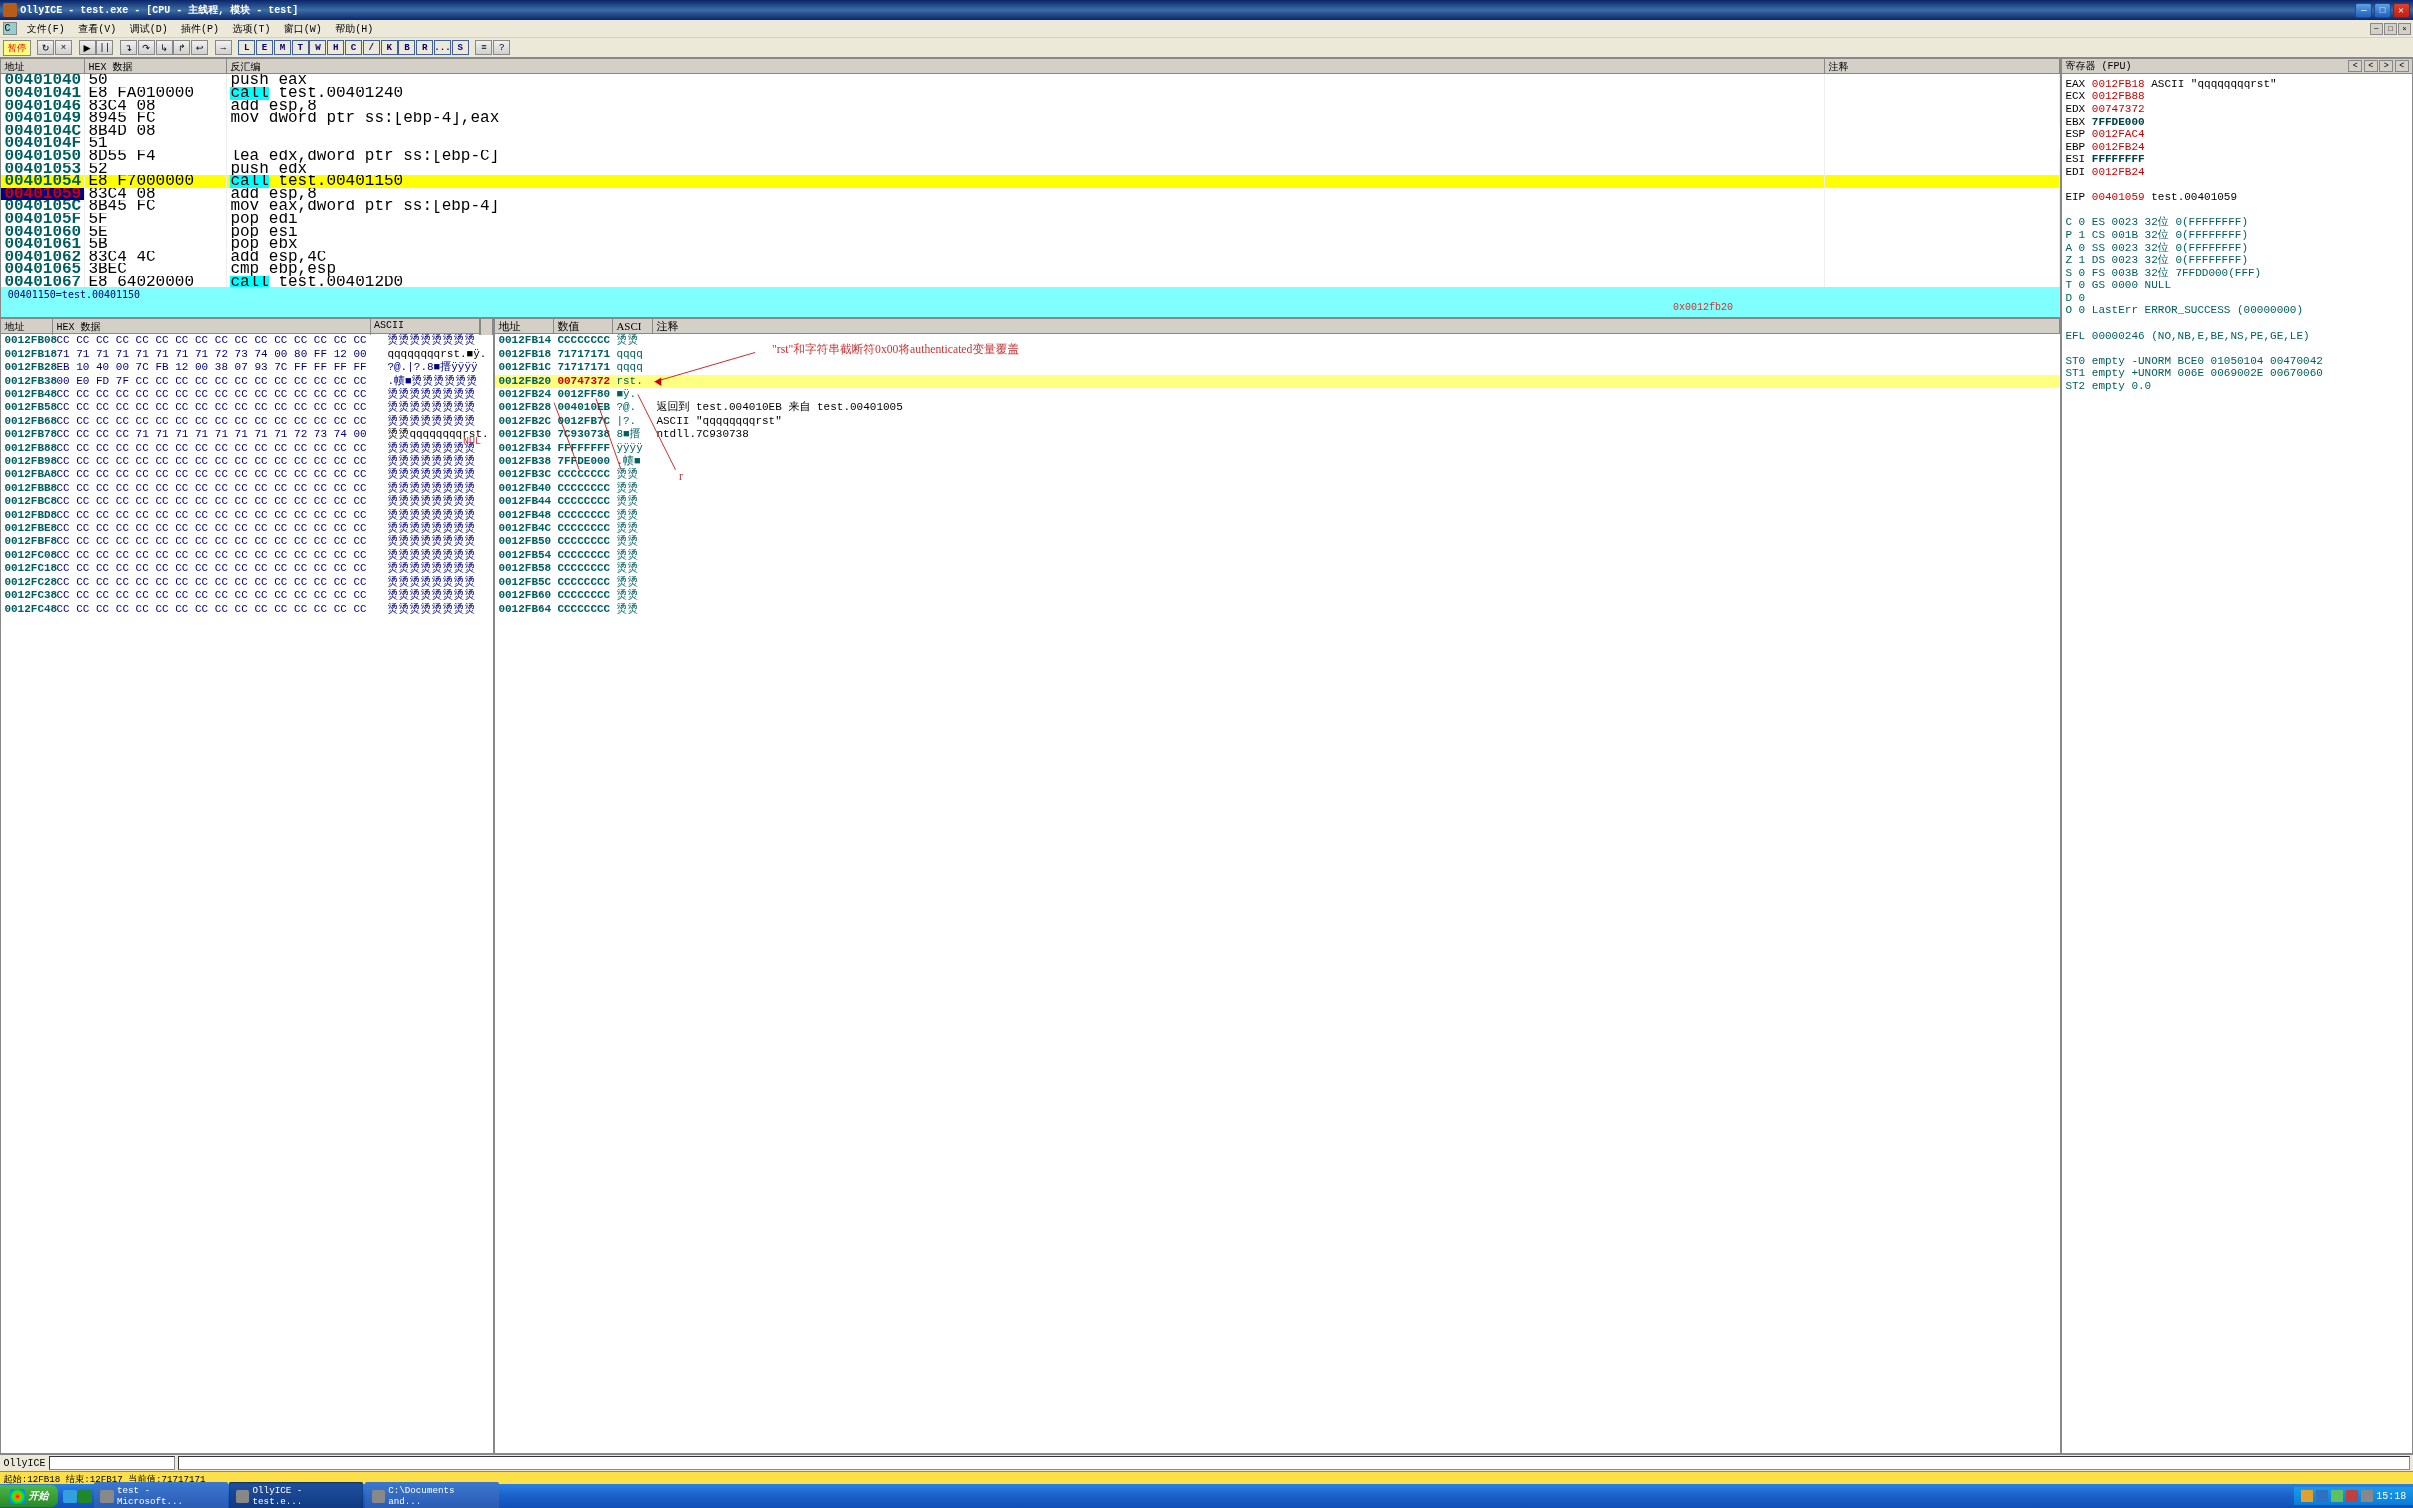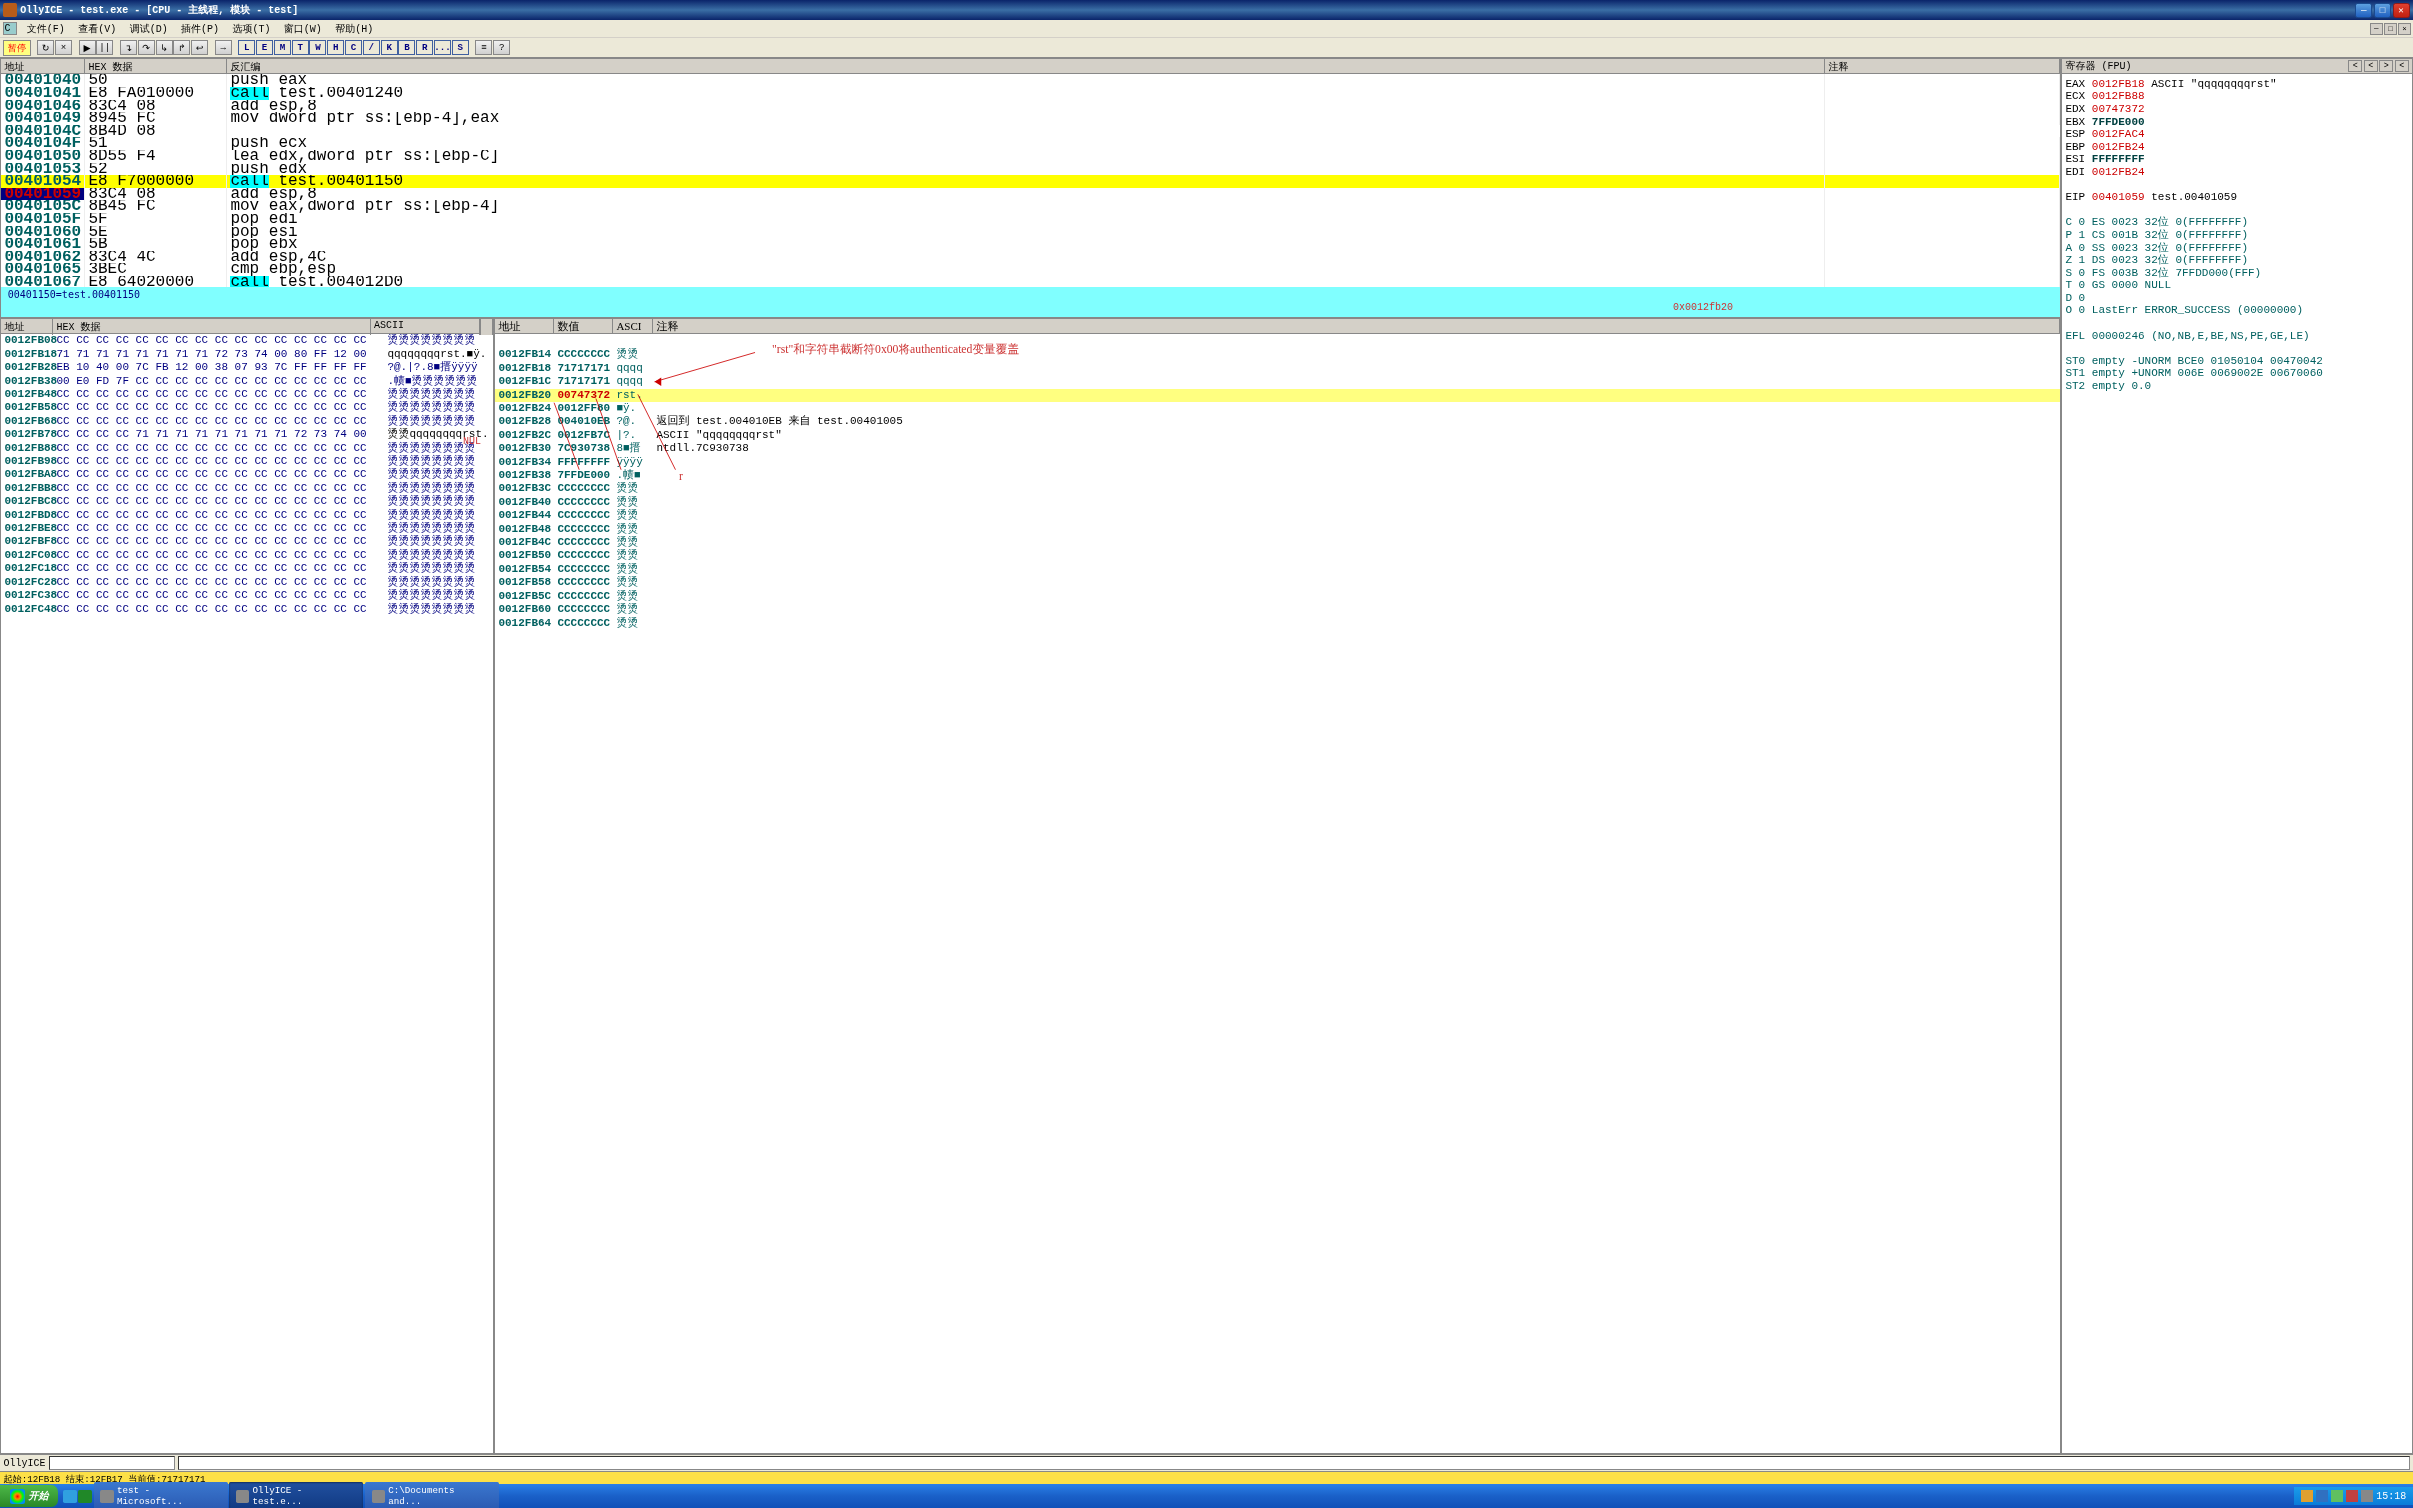--- a/index.html
+++ b/index.html
@@ -69,21 +69,21 @@
 .dump-addr { color: #006060; font-weight: bold; }
 .dump-hex { color: #000080; }
 .dump-ascii { color: #000080; }
 .dump-ascii.black { color: #000; }
 .dump-annotation { position: absolute; right: 12px; top: 117px; color: #cc3333; font-size: 10px; z-index: 10; }
 
 
 .stack-pane { border: 0.8px solid #888; background: white; overflow: hidden; display: flex; flex-direction: column; font-family: "Fixedsys", "Courier New", monospace; font-size: 11px; line-height: 13.4px; position: relative; }
 .stack-header { display: grid; grid-template-columns: 59px 59px 40px 1fr; background: #d4d0c8; border-bottom: 0.8px solid #888; height: 15px; }
 .stack-header > div { padding: 0.8px 3.4px; border-right: 0.8px solid #888; font-family: "SimSun"; }
-.stack-body { flex: 1; overflow: auto; margin-top: 14px; }
+.stack-body { flex: 1; overflow: auto; }
 .stack-row { display: grid; grid-template-columns: 59px 59px 40px 1fr; }
 .stack-row > div { padding: 0 3.4px; white-space: nowrap; overflow: hidden; }
 .stack-addr { color: #006060; font-weight: bold; }
 .stack-val { color: #006060; font-weight: bold; }
 .stack-ascii { color: #006060; }
 .stack-row.hl { background: #ffff80; }
 .stack-row.hl-red .stack-val { color: #cc0000; }
 
 
 .annot-box { position: absolute; color: #cc3333; font-family: "SimSun"; font-size: 11.7px; z-index: 100; }
@@ -204,21 +204,20 @@
           <div></div>
         </div>
         <div class="cpu-row">
           <div class="addr-col">0040104C</div>
           <div class="hex-col">8B4D 08</div>
           <div></div>
         </div>
         <div class="cpu-row">
           <div class="addr-col">0040104F</div>
           <div class="hex-col">51</div>
-          <div class="asm-col">push ecx</div>
           <div></div>
         </div>
         <div class="cpu-row">
           <div class="addr-col">00401050</div>
           <div class="hex-col">8D55 F4</div>
           <div class="asm-col">lea edx,dword ptr ss:[ebp-C]</div>
           <div></div>
         </div>
         <div class="cpu-row">
           <div class="addr-col">00401053</div>

